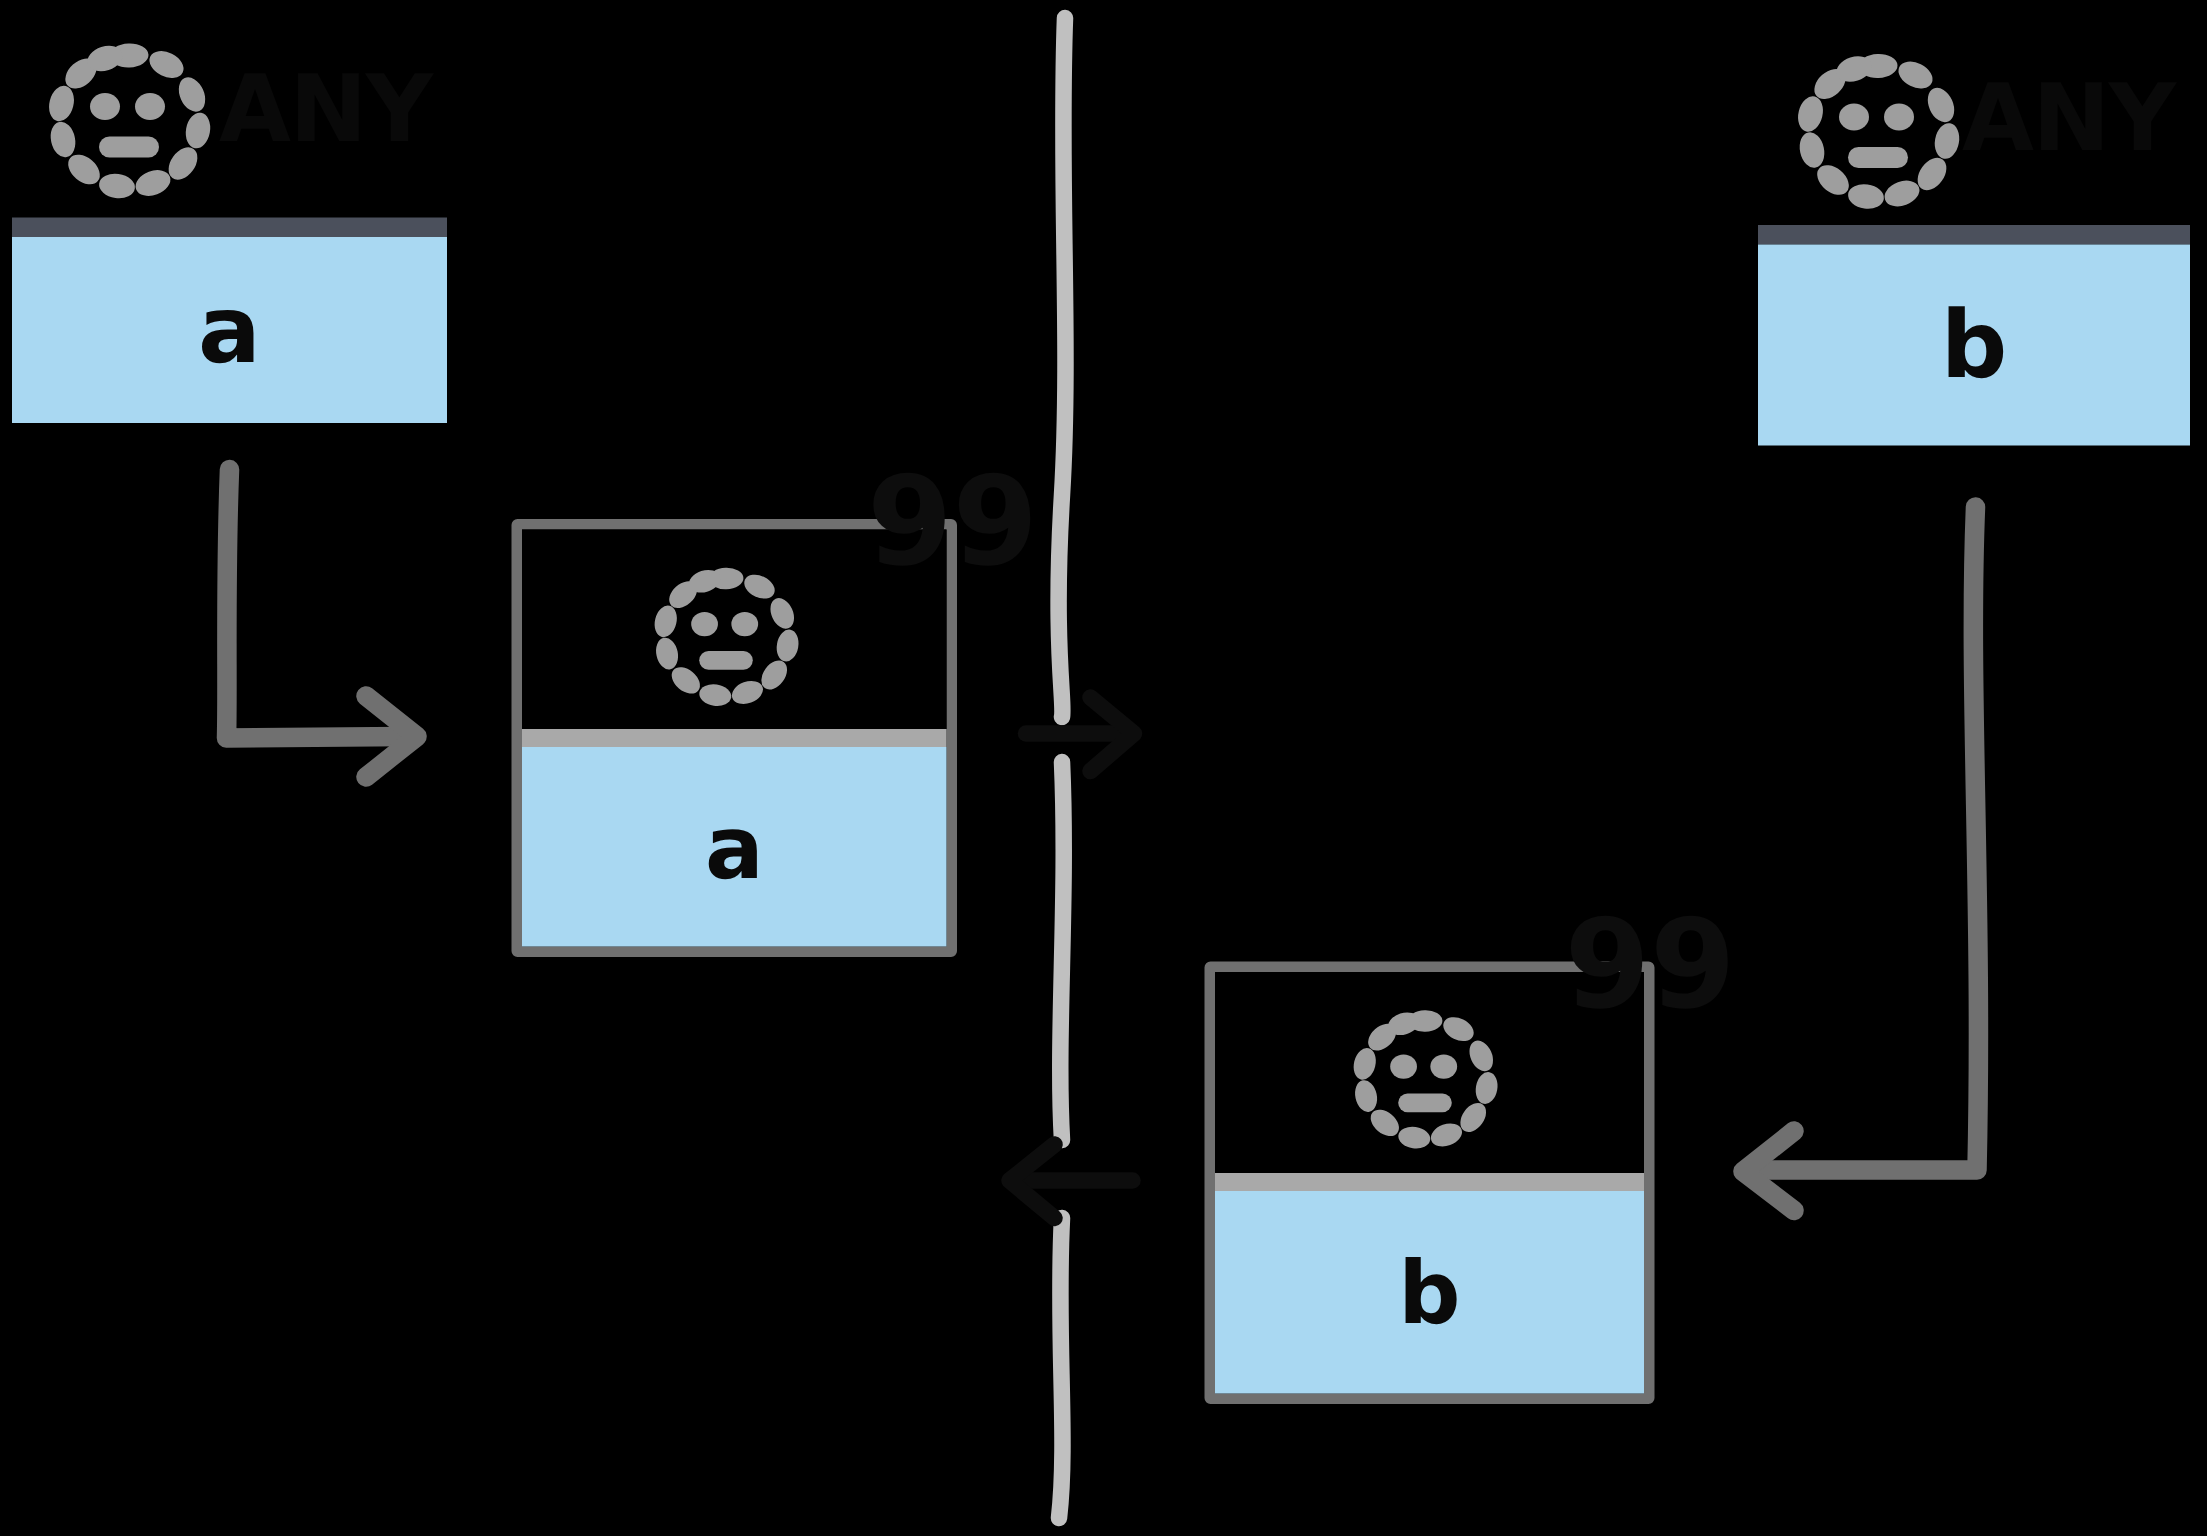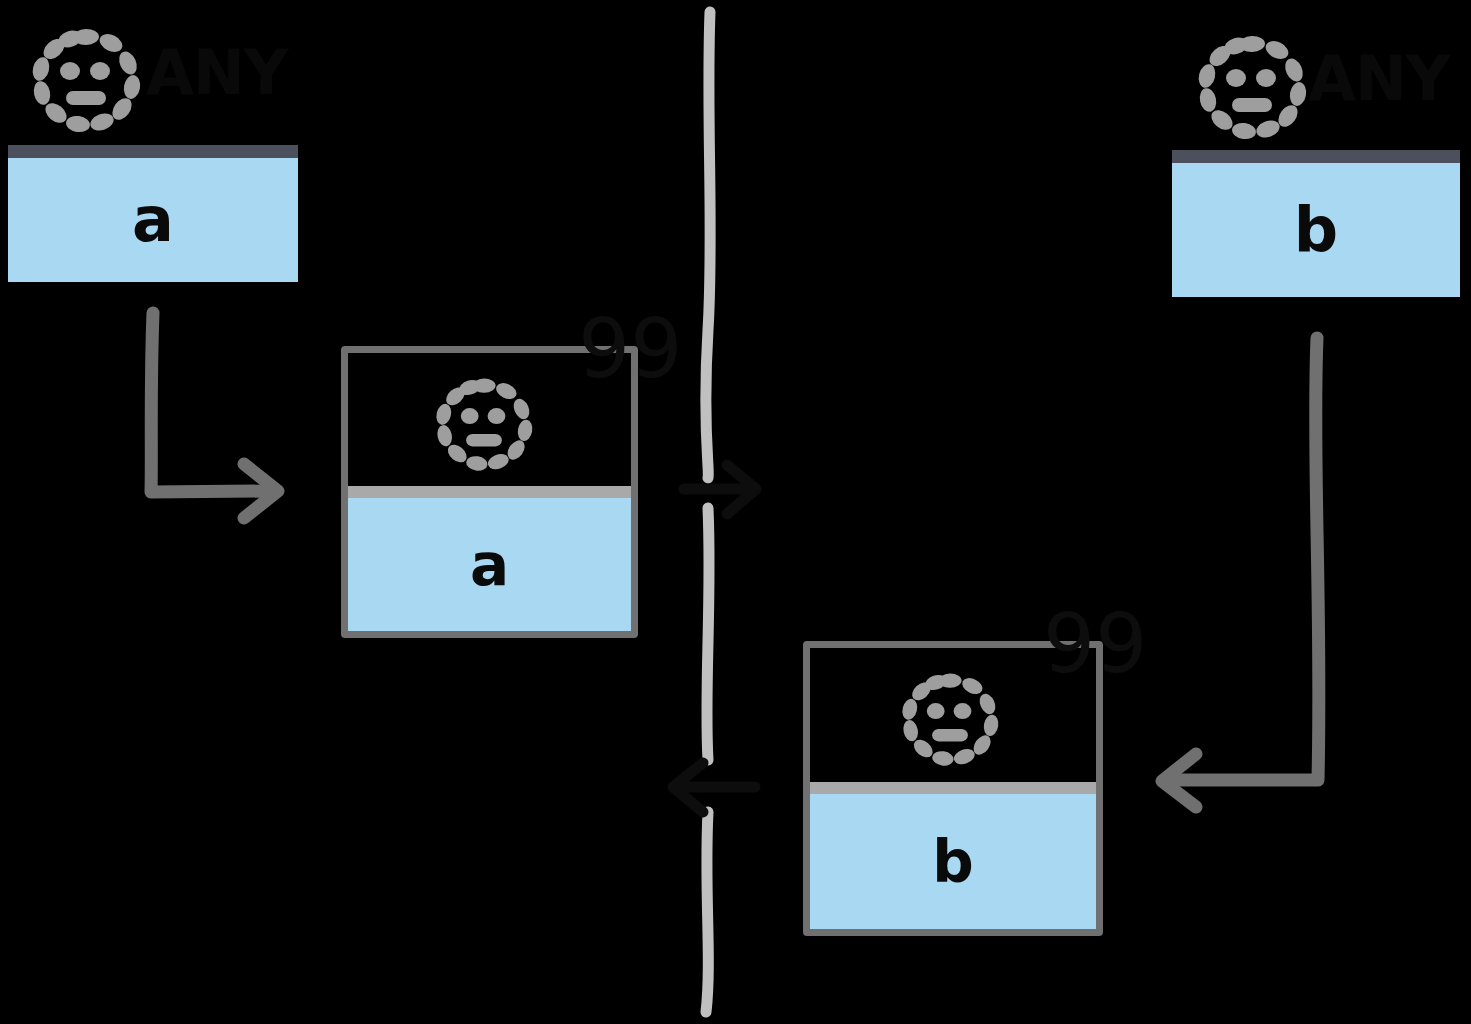--- a/index.html
+++ b/index.html
@@ -73,21 +73,21 @@
     color: #090909;
     letter-spacing: -1px;
     line-height: 1;
     white-space: nowrap;
   }
 
   
   .quote-glyph {
     position: absolute;
     font-family: "DejaVu Sans", sans-serif;
-    font-weight: 400;
+    font-weight: 700;
     color: #0d0d0d;
     line-height: 1;
     white-space: nowrap;
   }
 
   
   .connector { position: absolute; overflow: visible; }
 
   
   .divider-line { position: absolute; }

